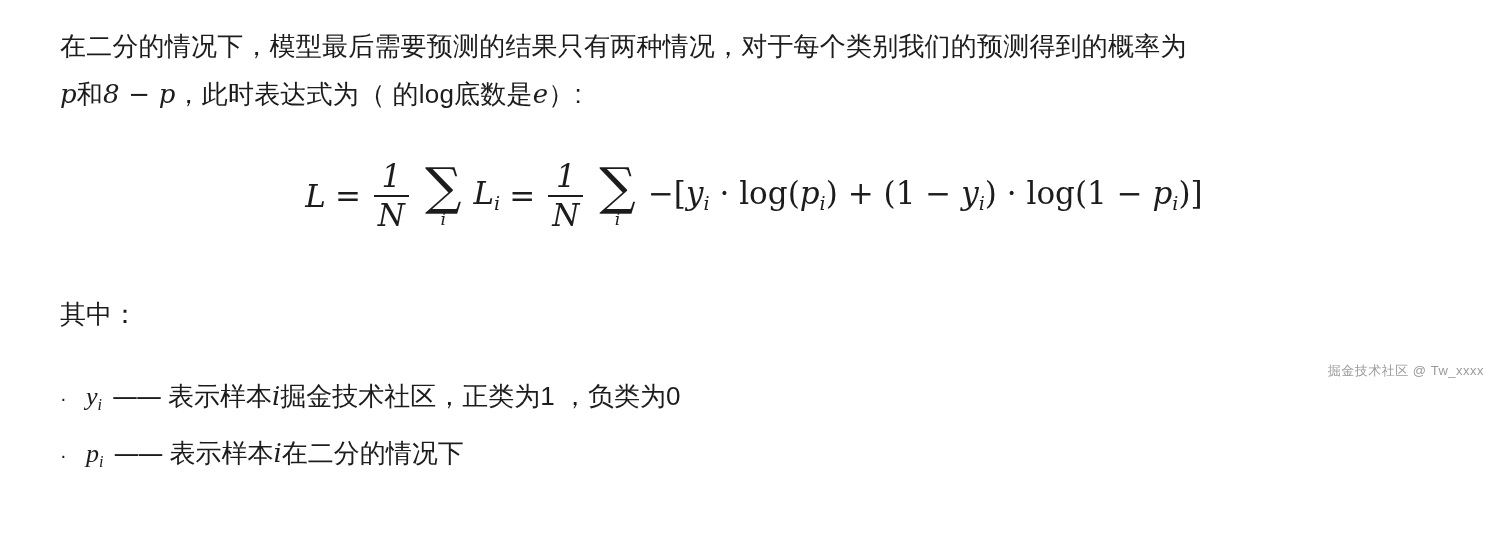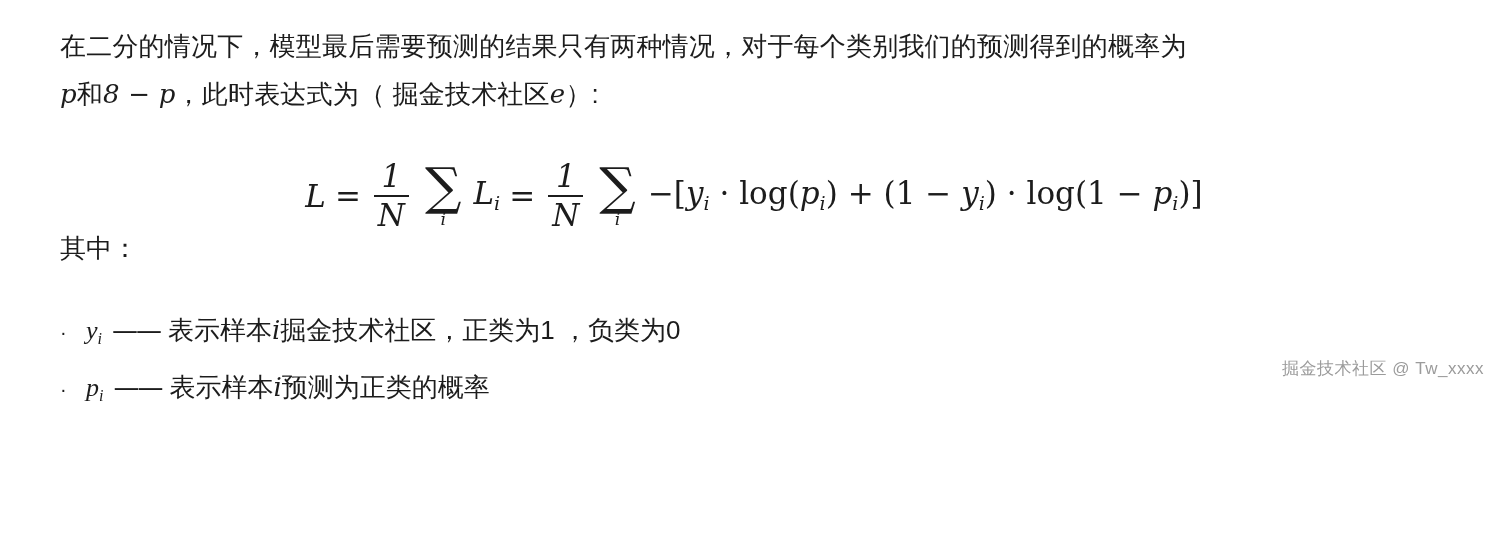--- a/index.html
+++ b/index.html
@@ -75,20 +75,21 @@
     font-size: 1.65em;
     font-style: normal;
     line-height: 0.92;
   }
   .sumwrap .idx {
     font-size: 0.56em;
     font-style: italic;
     margin-top: 1px;
   }
   .where {
+    margin-top: 66px;
     font-size: 26px;
     color: #1c1c1c;
   }
   .bullets {
     margin-top: 42px;
   }
   .bullet {
     display: flex;
     align-items: baseline;
     font-size: 26px;
@@ -111,34 +112,34 @@
   }
   .dash {
     letter-spacing: -2px;
     margin-right: 8px;
     font-family: "DejaVu Sans", sans-serif;
   }
   .watermark {
     position: absolute;
     right: 24px;
     bottom: 10px;
-    font-size: 17px;
+    font-size: 13px;
     color: #9b9b9b;
     font-family: "Liberation Sans", sans-serif;
     letter-spacing: 0.5px;
   }
 </style>
 </head>
 <body>
 
 <div class="page">
 
   <div class="para">
     <span>在二分的情况下，模型最后需要预测的结果只有两种情况，对于每个类别我们的预测得到的概率为</span><br>
-    <span class="math-serif">p</span><span>和</span><span class="math-serif">8 − p</span><span>，此时表达式为（ 掘金技术社区</span><span class="math-serif">e</span><span>）:</span>
+    <span class="math-serif">p</span><span>和</span><span class="math-serif">8 − p</span><span>，此时表达式为（ 的log底数是</span><span class="math-serif">e</span><span>）:</span>
   </div>
 
   <div class="eq-block">
     <span class="eq-row">
       <span class="it">L</span>
       <span class="up">=</span>
 
       <span class="frac">
         <span class="num">1</span>
         <span class="den">N</span>
@@ -179,20 +180,20 @@
         <span class="math-serif">i</span>
         <span>掘金技术社区，正类为1 ，负类为0</span>
     </div>
 
     <div class="bullet">
       <span class="dot">·</span>
       <span class="sym"><span>p</span><span class="sub">i</span></span>
       <span class="dash">——</span>
       <span>表示样本</span>
         <span class="math-serif">i</span>
-        <span>预测为正类的概率</span>
+        <span>在二分的情况下</span>
     </div>
 
   </div>
 
   <div class="watermark">掘金技术社区 @ Tw_xxxx</div>
 
 </div>
 
 </body></html>

